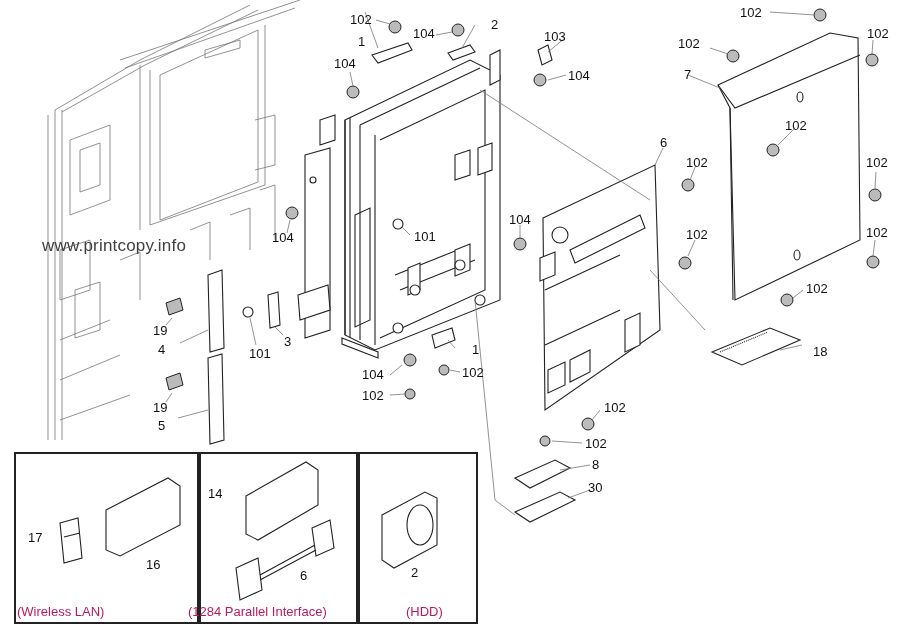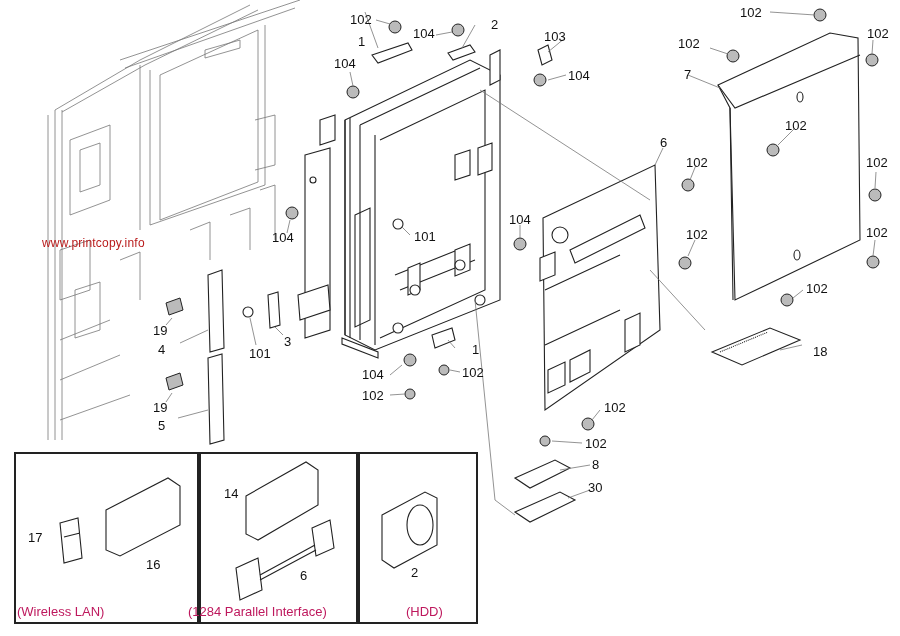--- a/index.html
+++ b/index.html
@@ -3,21 +3,21 @@
 <meta charset="utf-8">
 <style>
   html,body{margin:0;padding:0;background:#fff;}
   body{width:900px;height:636px;position:relative;overflow:hidden;font-family:"Liberation Sans",sans-serif;}
   svg{position:absolute;left:0;top:0;}
   .ln{fill:none;stroke:#222;stroke-width:1.1;}
   .lt{fill:none;stroke:#777;stroke-width:0.8;}
   .pt{fill:#fff;stroke:#222;stroke-width:1.1;}
   .sc{fill:#bbb;stroke:#222;stroke-width:1;}
   .lbl{position:absolute;font-size:13px;color:#111;line-height:1;white-space:nowrap;}
-  .wm{position:absolute;font-size:12px;color:#b91c1c;left:42px;top:236px;letter-spacing:0.2px;}
+  .wm{position:absolute;font-size:17px;color:#404040;left:42px;top:236px;letter-spacing:0.2px;}
   .box{position:absolute;border:2px solid #222;}
   .cap{position:absolute;font-size:13px;color:#be185d;white-space:nowrap;}
 </style>
 </head>
 <body>
 
 <svg width="900" height="636" viewBox="0 0 900 636">
 
   <g>
     <path class="lt" d="M55 110 L55 440 M62 110 L62 440 M48 115 L48 440"></path>
@@ -197,19 +197,19 @@
 <span class="lbl" style="left:585px;top:437px">102</span>
 <span class="lbl" style="left:592px;top:458px">8</span>
 <span class="lbl" style="left:588px;top:481px">30</span>
 
 <div class="box" style="left:14px;top:452px;width:183px;height:168px"></div>
 <div class="box" style="left:197px;top:452px;width:159px;height:168px"></div>
 <div class="box" style="left:356px;top:452px;width:118px;height:168px"></div>
 
 <span class="lbl" style="left:28px;top:531px">17</span>
 <span class="lbl" style="left:146px;top:558px">16</span>
-<span class="lbl" style="left:224px;top:487px">14</span>
+<span class="lbl" style="left:208px;top:487px">14</span>
 <span class="lbl" style="left:300px;top:569px">6</span>
 <span class="lbl" style="left:411px;top:566px">2</span>
 
 <span class="cap" style="left:17px;top:604px">(Wireless LAN)</span>
 <span class="cap" style="left:188px;top:604px">(1284 Parallel Interface)</span>
 <span class="cap" style="left:406px;top:604px">(HDD)</span>
 
 </body></html>

